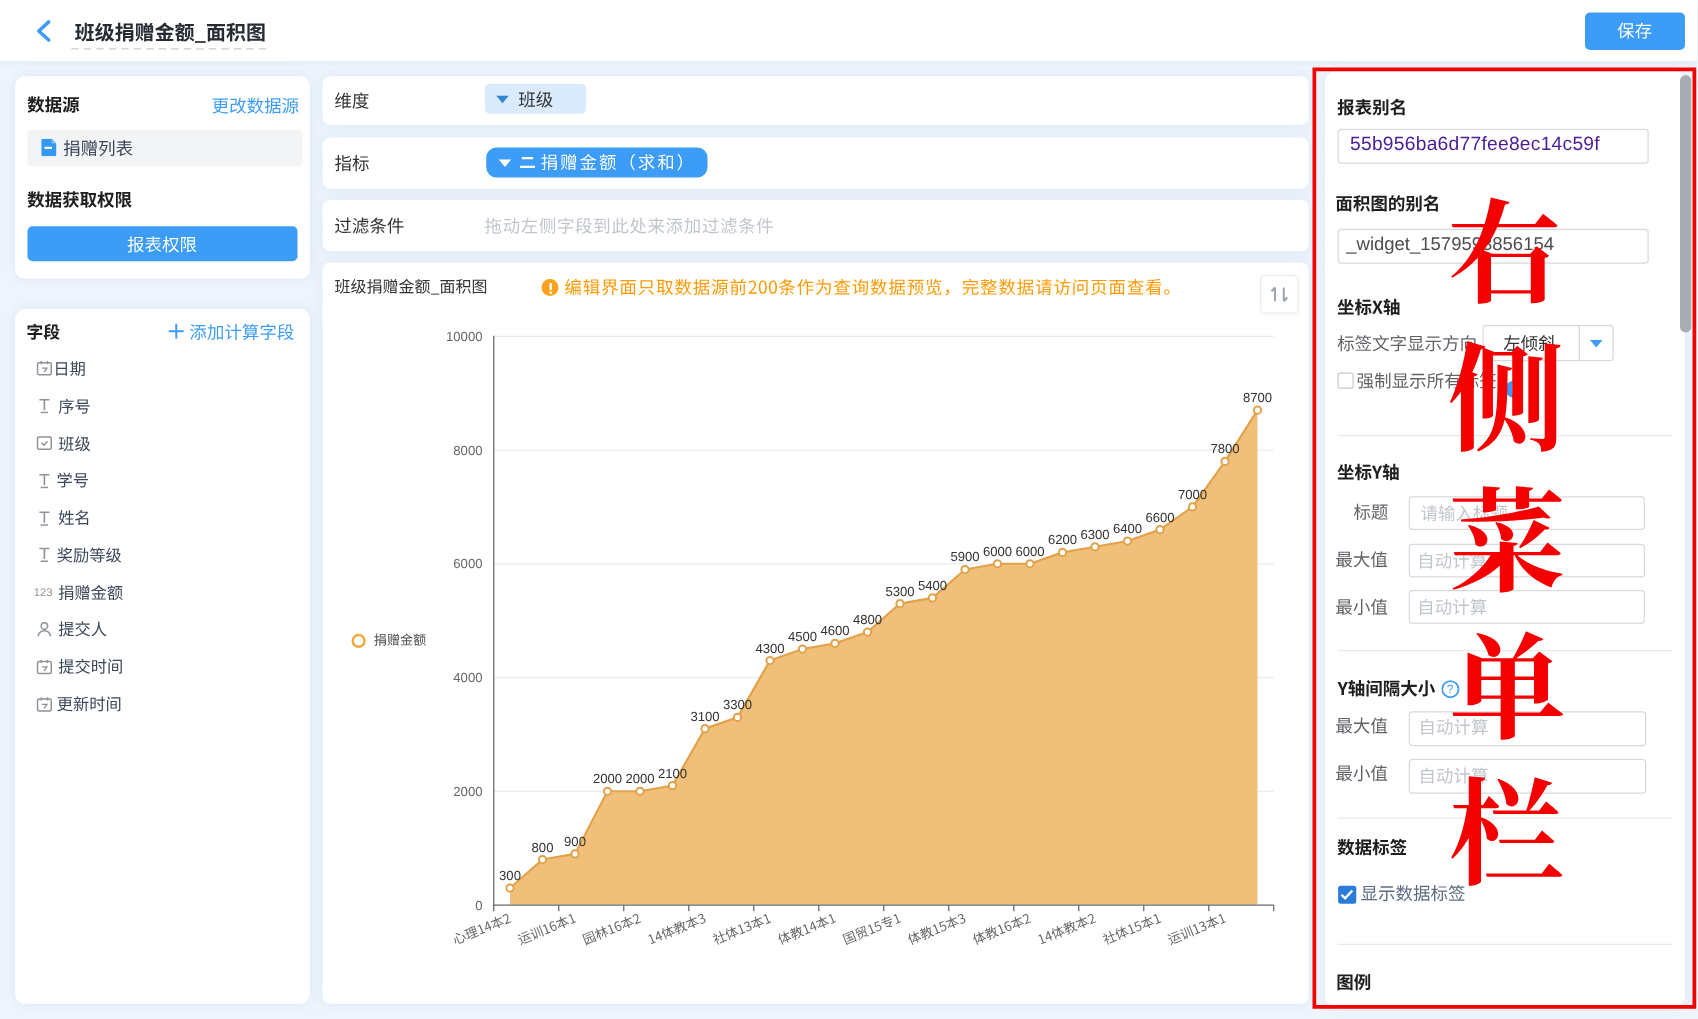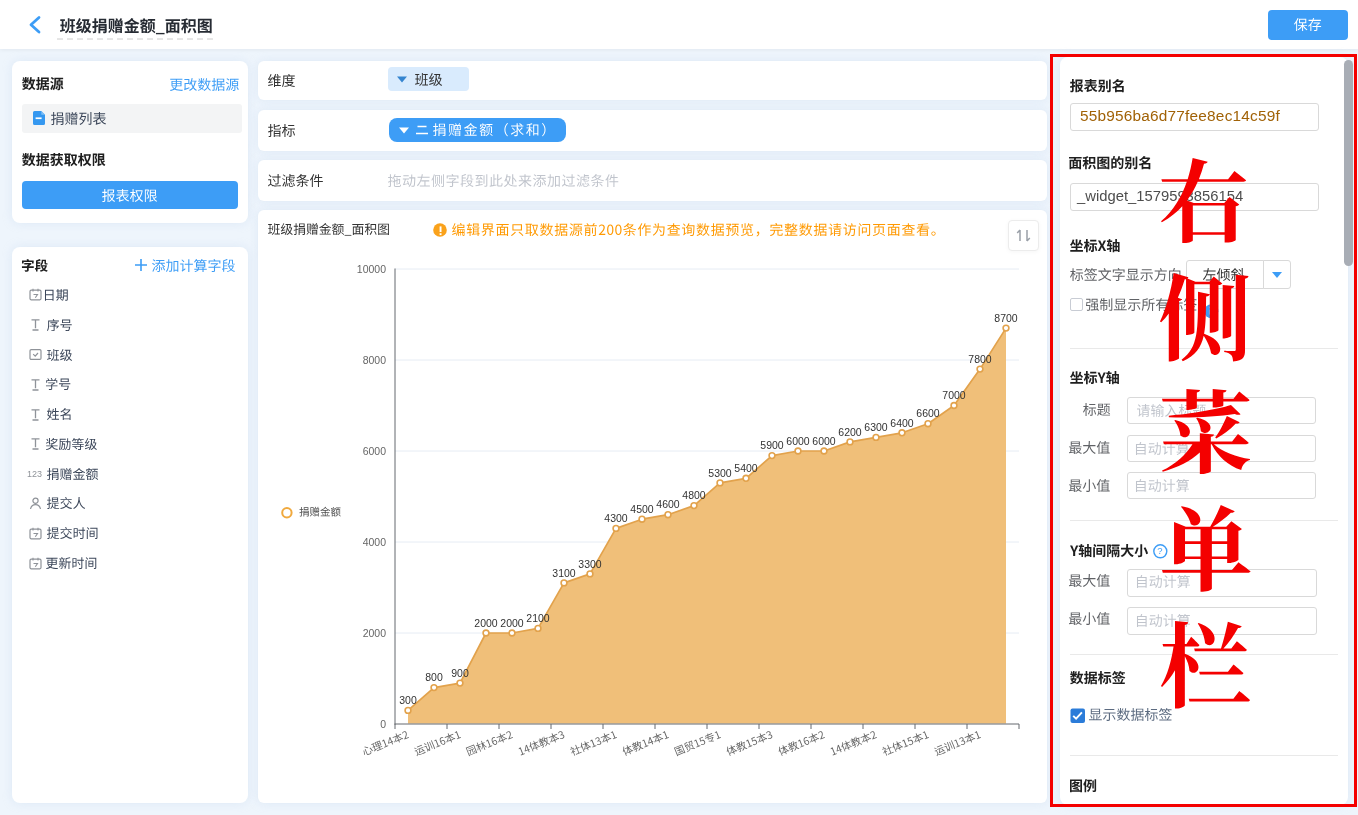--- a/index.html
+++ b/index.html
@@ -88,21 +88,21 @@
     <rect x="6.6" y="3.4" width="1.9" height="5.6" fill="#fff"></rect>
     <rect x="6.6" y="10.2" width="1.9" height="1.9" fill="#fff"></rect>
   </svg>
 <div class="abs" style="left:1008px;top:220px;width:31px;height:31px;background:#fff;border:1px solid #ececec;border-radius:4px;box-shadow:0 1px 4px rgba(0,0,0,.04)"></div>
 <svg class="abs" style="left:1015px;top:227px" width="17" height="17">
     <path d="M5 14V3M5 3L2.2 6M12 3v11M12 14l2.8-3" fill="none" stroke="#9aa0a8" stroke-width="1.5"></path>
   </svg>
 
 <div class="card" style="left:1060px;top:57px;width:288px;height:748px"></div>
 <div class="inp" style="left:1070px;top:103px;width:249px;height:28px"></div>
-<div class="abs" style="left:1080px;top:107px;font-size:15.4px;letter-spacing:0.2px;color:#a16207">55b956ba6d77fee8ec14c59f</div>
+<div class="abs" style="left:1080px;top:107px;font-size:15.4px;letter-spacing:0.2px;color:#4c1d95">55b956ba6d77fee8ec14c59f</div>
 <div class="inp" style="left:1070px;top:183px;width:249px;height:28px"></div>
 <div class="abs" style="left:1077px;top:187.5px;font-size:14.8px;color:#4d4d4d">_widget_1579593856154</div>
 
 <div class="inp" style="left:1186px;top:260px;width:78px;height:29px;border-radius:3px 0 0 3px"></div>
 <div class="inp" style="left:1263px;top:260px;width:28px;height:29px;border-radius:0 3px 3px 0"></div>
 <svg class="abs" style="left:1271px;top:271px" width="12" height="8">
     <path d="M1 1h10L6 7z" fill="#3d9df6"></path>
   </svg>
 
 <div class="abs" style="left:1070px;top:298px;width:13px;height:13px;background:#fff;border:1px solid #c8ccd4;border-radius:2px"></div>

